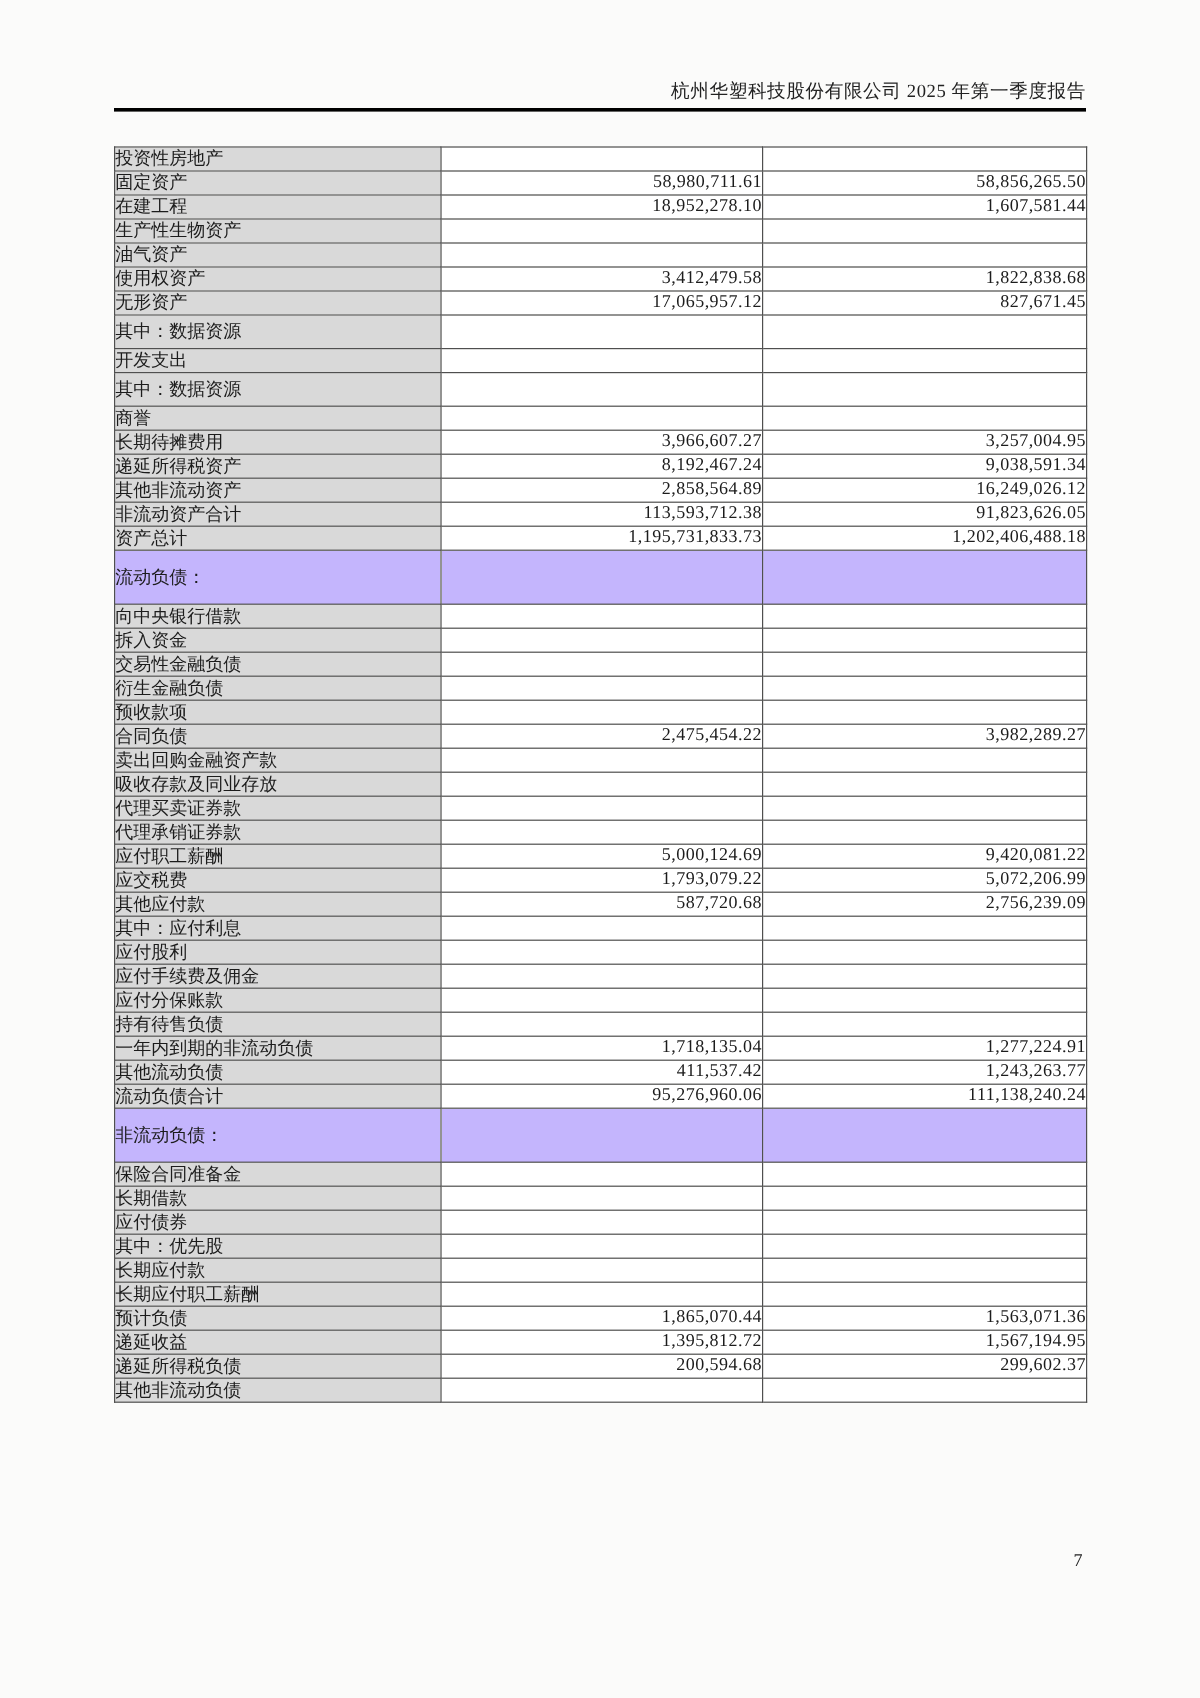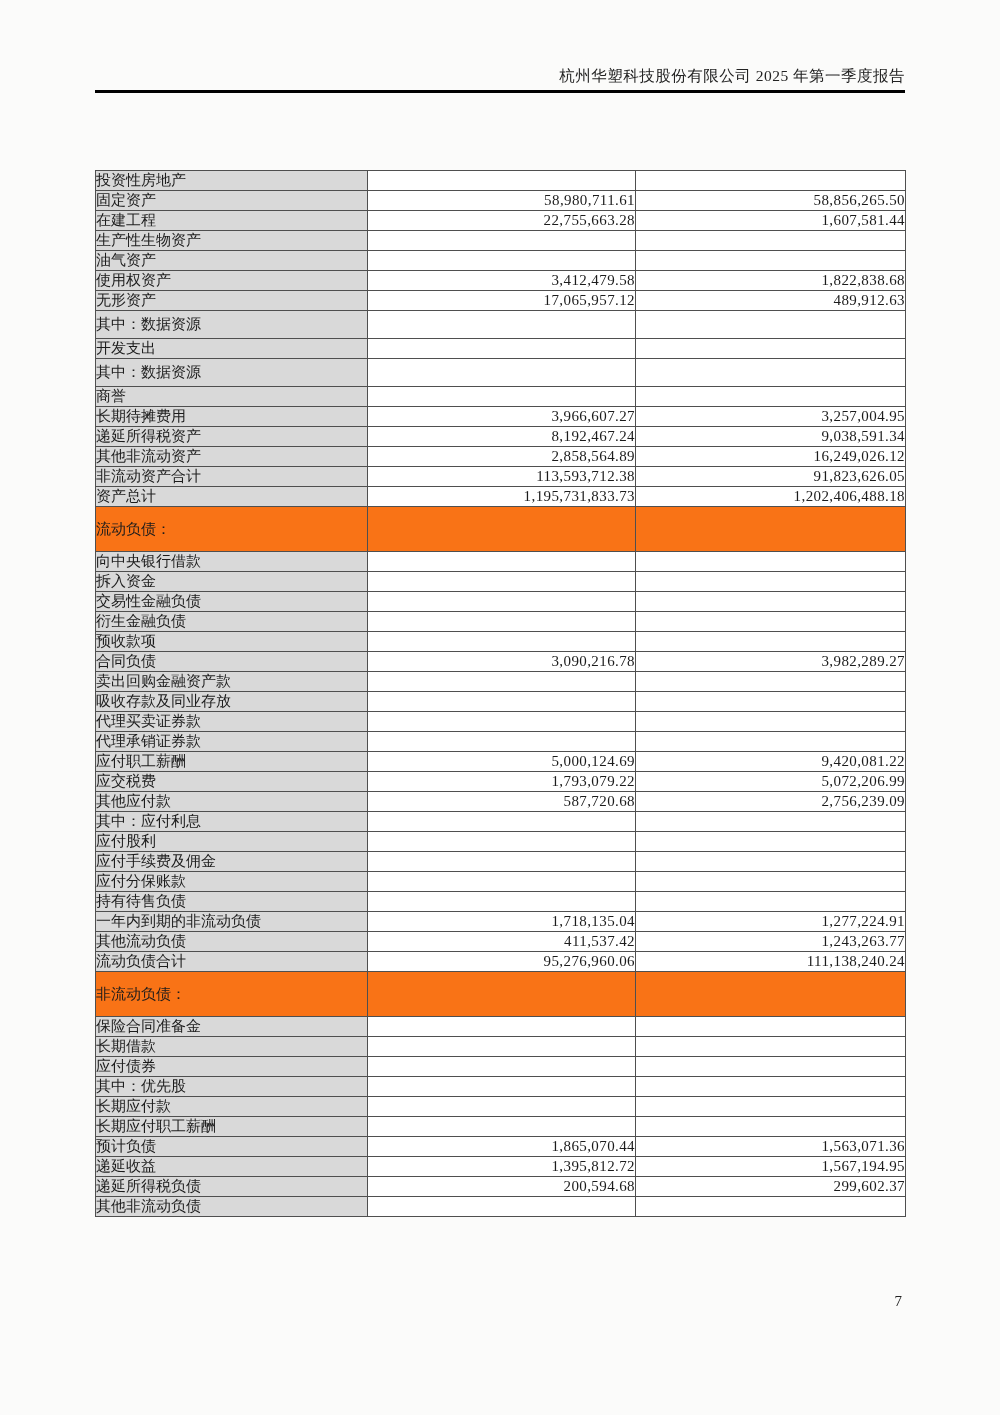--- a/index.html
+++ b/index.html
@@ -28,38 +28,37 @@
     top: 90px; left: 95px;
     width: 810px; height: 3px;
     background: #000;
   }
   table.balance-sheet {
     position: absolute;
     top: 122px; left: 95px;
     width: 810px;
     border-collapse: collapse;
     table-layout: fixed;
-    margin-top: 48px;
   }
   table.balance-sheet td {
     border: 1px solid #4f4f4f;
     font-size: 15px;
     height: 19px;
     vertical-align: middle;
     padding: 0;
     overflow: hidden;
     white-space: nowrap;
   }
   td.label { background: #d9d9d9; text-align: left; }
   td.val   { background: #ffffff; text-align: right; padding-right: 9px; letter-spacing: 0.4px; }
   td.ind-0 { padding-left: 7px; }
   td.ind-1 { padding-left: 25px; }
   td.ind-2 { padding-left: 40px; }
   td.ind-3 { padding-left: 86px; }
-  tr.section td { background: #f97316; height: 44px; }
+  tr.section td { background: #c4b5fd; height: 44px; }
   tr.tall td { height: 27px; }
   .page-number {
     position: absolute;
     top: 1293px; right: 98px;
     font-size: 15px;
     color: #222;
   }
 </style>
 </head>
 <body>
@@ -80,42 +79,42 @@
           <td class="val"></td>
           <td class="val"></td>
         </tr>
         <tr>
           <td class="label ind-1">固定资产</td>
           <td class="val">58,980,711.61</td>
           <td class="val">58,856,265.50</td>
         </tr>
         <tr>
           <td class="label ind-1">在建工程</td>
-          <td class="val">22,755,663.28</td>
+          <td class="val">18,952,278.10</td>
           <td class="val">1,607,581.44</td>
         </tr>
         <tr>
           <td class="label ind-1">生产性生物资产</td>
           <td class="val"></td>
           <td class="val"></td>
         </tr>
         <tr>
           <td class="label ind-1">油气资产</td>
           <td class="val"></td>
           <td class="val"></td>
         </tr>
         <tr>
           <td class="label ind-1">使用权资产</td>
           <td class="val">3,412,479.58</td>
           <td class="val">1,822,838.68</td>
         </tr>
         <tr>
           <td class="label ind-1">无形资产</td>
           <td class="val">17,065,957.12</td>
-          <td class="val">489,912.63</td>
+          <td class="val">827,671.45</td>
         </tr>
         <tr class="tall">
           <td class="label ind-2">其中：数据资源</td>
           <td class="val"></td>
           <td class="val"></td>
         </tr>
         <tr>
           <td class="label ind-1">开发支出</td>
           <td class="val"></td>
           <td class="val"></td>
@@ -180,21 +179,21 @@
           <td class="val"></td>
           <td class="val"></td>
         </tr>
         <tr>
           <td class="label ind-1">预收款项</td>
           <td class="val"></td>
           <td class="val"></td>
         </tr>
         <tr>
           <td class="label ind-1">合同负债</td>
-          <td class="val">3,090,216.78</td>
+          <td class="val">2,475,454.22</td>
           <td class="val">3,982,289.27</td>
         </tr>
         <tr>
           <td class="label ind-1">卖出回购金融资产款</td>
           <td class="val"></td>
           <td class="val"></td>
         </tr>
         <tr>
           <td class="label ind-1">吸收存款及同业存放</td>
           <td class="val"></td>

